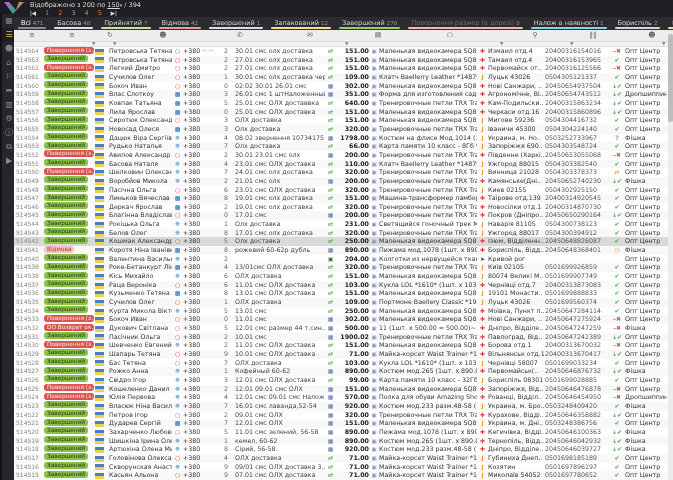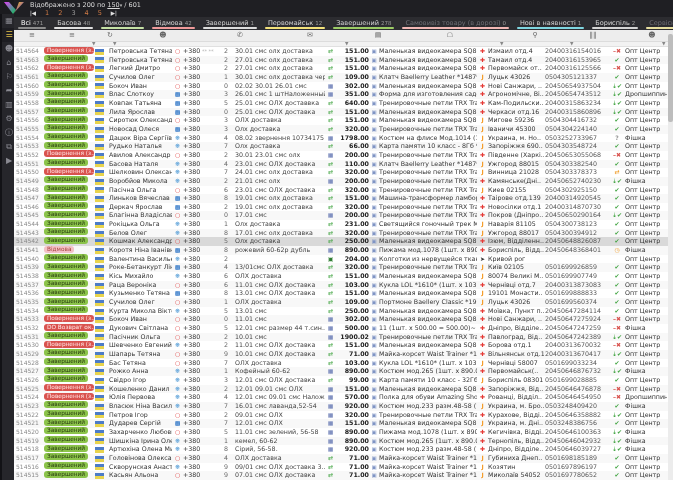--- a/index.html
+++ b/index.html
@@ -104,35 +104,35 @@
       <div class="sb">ⓘ</div>
       <div class="sb">⧉</div>
       <div class="sb">▶</div>
     </div>
 
   <div class="main">
     <div class="topbar">
       <div class="shown">
         <span>Відображено з 200 по</span>
         <span class="pp">150</span><span class="caret">▾</span>
-        <span>/ 601</span>
+        <span>/ 394</span>
       </div>
       <div class="pager" id="pager"><span class="nav">|◀</span><span>1</span><span>2</span><span class="cur">3</span><span>4</span><span>5</span><span class="nav">▶|</span></div>
     </div>
 
     <div class="tabsbar" id="tabs">
         <div class="tab on" style="--bar: #8d8d8d;"><span class="tl">Всі</span><span class="tc">471</span></div>
         <div class="tab" style="--bar: #e0e0e0;"><span class="tl">Басова</span><span class="tc">48</span></div>
-        <div class="tab" style="--bar: #c5e1a5;"><span class="tl">Миколаїв</span><span class="tc">7</span></div>
+        <div class="tab" style="--bar: #c5e1a5;"><span class="tl">Прийнятий</span><span class="tc">7</span></div>
         <div class="tab" style="--bar: #ef9a9a;"><span class="tl">Відмова</span><span class="tc">42</span></div>
         <div class="tab" style="--bar: #dcdcdc;"><span class="tl">Завершений</span><span class="tc">1</span></div>
-        <div class="tab" style="--bar: #f3e27a;"><span class="tl">Первомайськ</span><span class="tc">12</span></div>
+        <div class="tab" style="--bar: #f3e27a;"><span class="tl">Запакований</span><span class="tc">12</span></div>
         <div class="tab" style="--bar: #9ccc65;"><span class="tl">Завершений</span><span class="tc">278</span></div>
-        <div class="tab dim" style="--bar: #f2b8b5;"><span class="tl">Самовивіз товару (в дорозі)</span><span class="tc">0</span></div>
-        <div class="tab" style="--bar: #7fd6e0;"><span class="tl">Нові в наявності</span><span class="tc">1</span></div>
+        <div class="tab dim" style="--bar: #f2b8b5;"><span class="tl">Повернення размер (в дорозі)</span><span class="tc">0</span></div>
+        <div class="tab" style="--bar: #7fd6e0;"><span class="tl">Налож в наявності</span><span class="tc">1</span></div>
         <div class="tab" style="--bar: #d5d5d5;"><span class="tl">Бориспіль</span><span class="tc">2</span></div>
         <div class="tab dim" style="--bar: #e8e0a0;"><span class="tl">Сервісні</span></div>
       </div>
 
     <div class="table">
       <div class="thead" id="thead">
           <span class="hic" style="left: 12px;">≡</span>
           <span class="hic" style="left: 52px;">≡</span>
           <span class="hic" style="left: 90px;">↻</span>
           <span class="hic" style="left: 143px;">☻</span>

